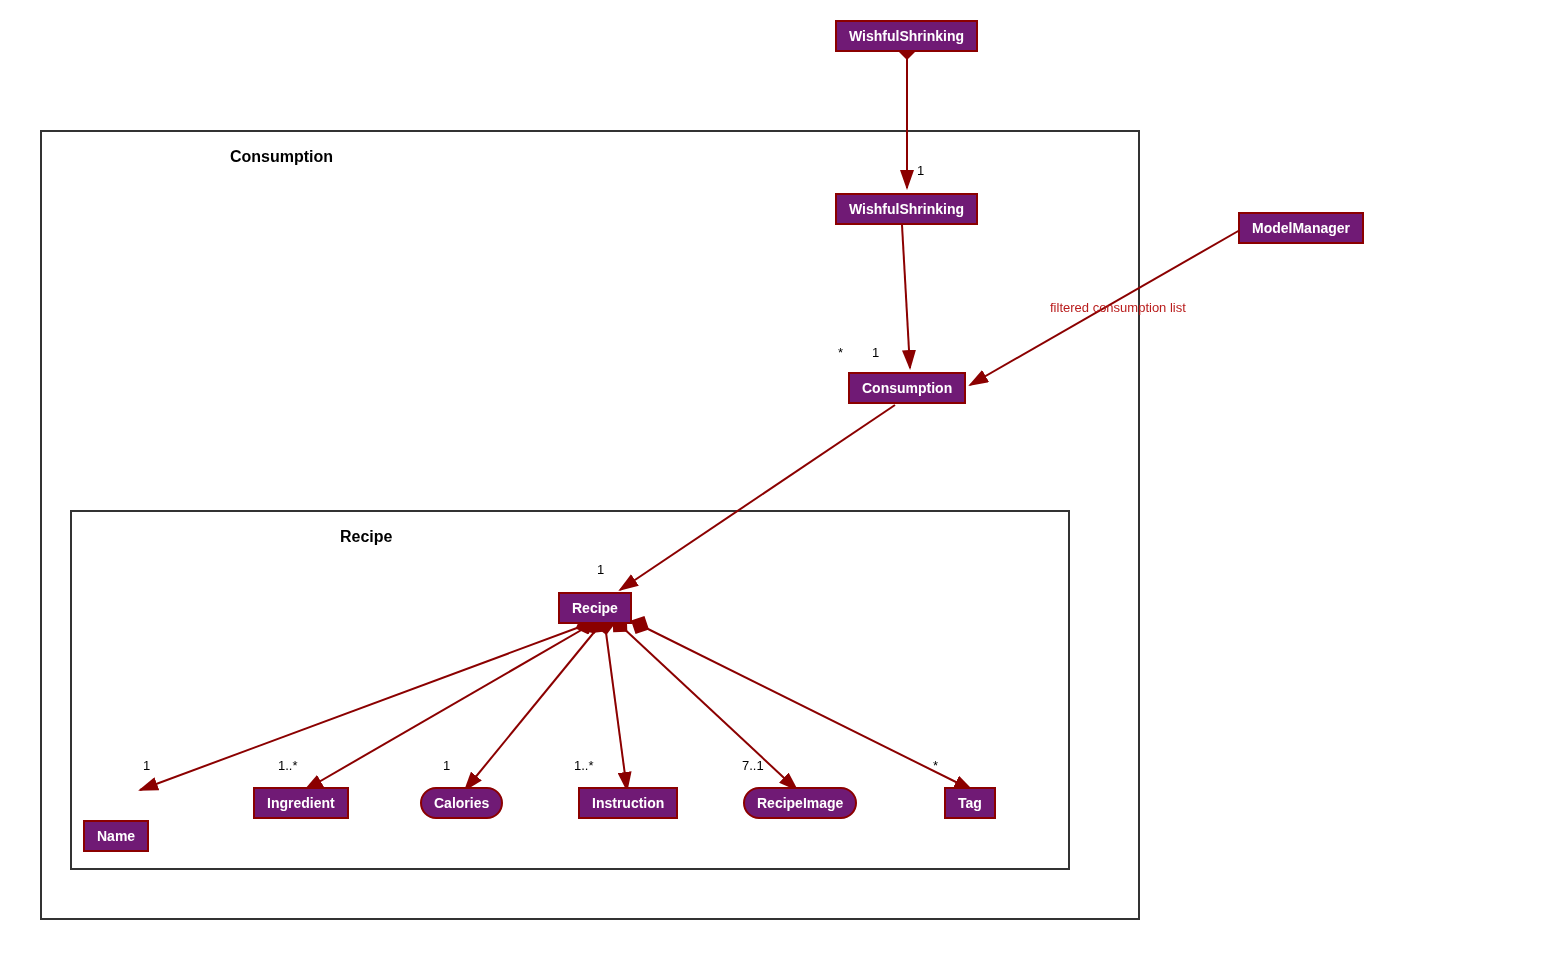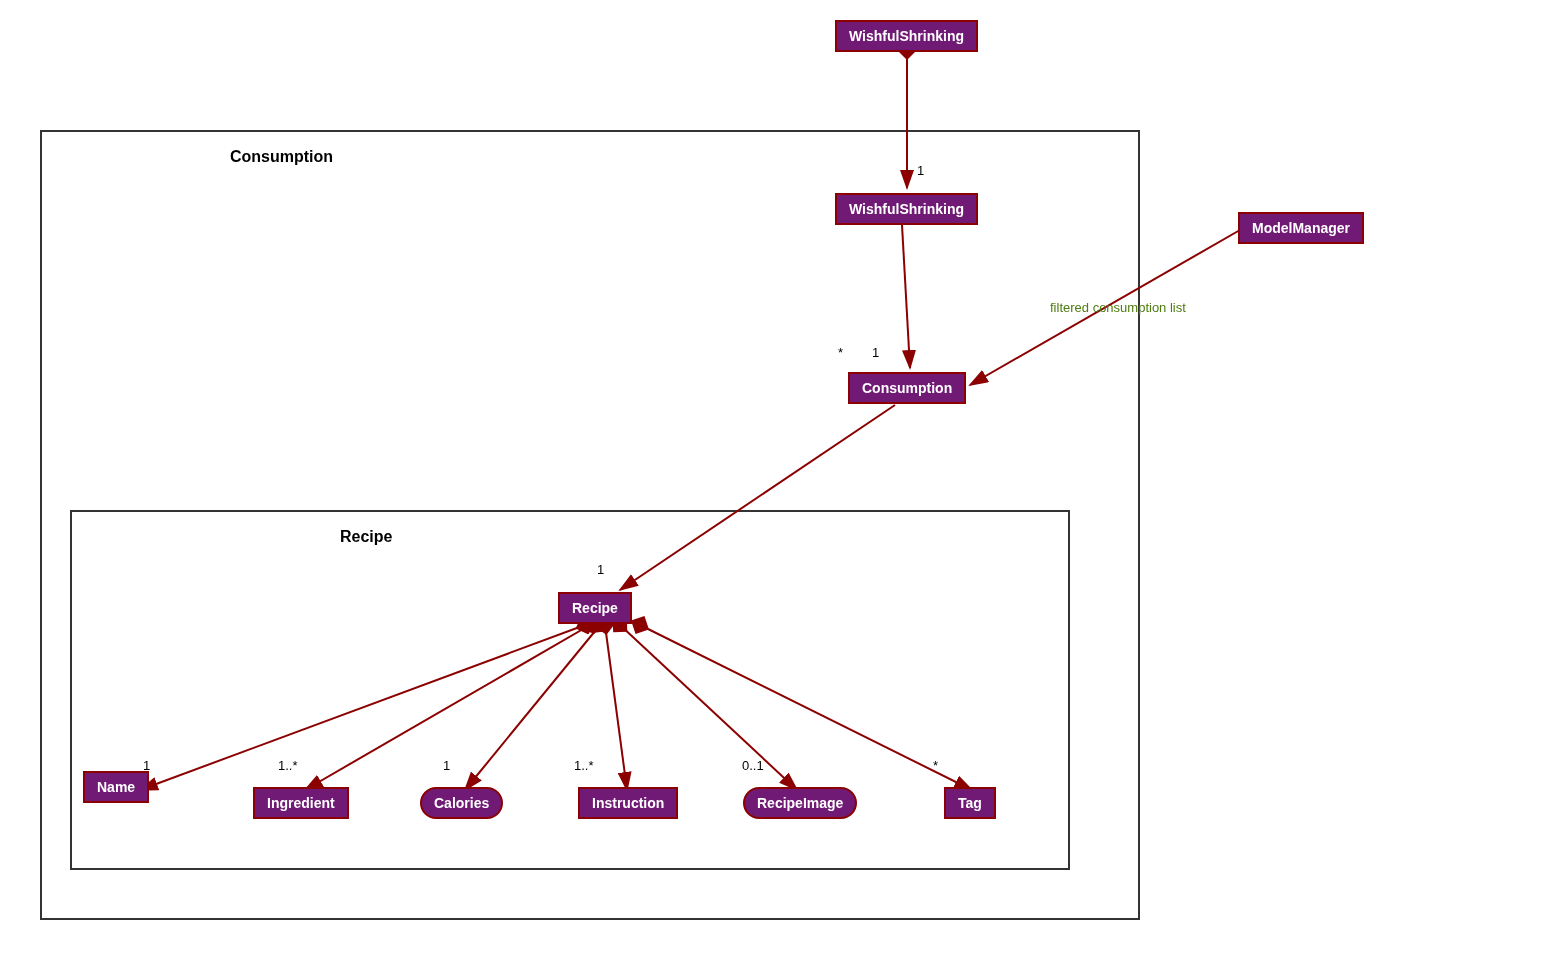--- a/index.html
+++ b/index.html
@@ -53,21 +53,21 @@
       position: absolute;
       font-size: 13px;
       color: #000;
       z-index: 15;
     }
 
     
     .rel-label {
       position: absolute;
       font-size: 13px;
-      color: #4d7c0f;
+      color: #b91c1c;
       z-index: 15;
     }
 
     svg.arrows {
       position: absolute;
       top: 0; left: 0;
       width: 1564px;
       height: 960px;
       z-index: 5;
       pointer-events: none;
@@ -130,21 +130,21 @@
   <div class="uml-node" style="left:835px; top:20px;">WishfulShrinking</div>
 
   <div class="uml-node" style="left:835px; top:193px;">WishfulShrinking</div>
 
   <div class="uml-node" style="left:848px; top:372px;">Consumption</div>
 
   <div class="uml-node" style="left:1238px; top:212px;">ModelManager</div>
 
   <div class="uml-node" style="left:558px; top:592px;">Recipe</div>
 
-  <div class="uml-node" style="left:83px; top:771px;">Name</div>
+  <div class="uml-node" style="left:83px; top:820px;">Name</div>
 
   <div class="uml-node" style="left:253px; top:787px;">Ingredient</div>
 
   <div class="uml-node" style="left:420px; top:787px;border-radius:16px;">Calories</div>
 
   <div class="uml-node" style="left:578px; top:787px;">Instruction</div>
 
   <div class="uml-node" style="left:743px; top:787px;border-radius:16px;">RecipeImage</div>
 
   <div class="uml-node" style="left:944px; top:787px;">Tag</div>
@@ -158,19 +158,19 @@
   <div class="mult-label" style="left:597px; top:562px;">1</div>
 
   <div class="mult-label" style="left:143px; top:758px;">1</div>
 
   <div class="mult-label" style="left:278px; top:758px;">1..*</div>
 
   <div class="mult-label" style="left:443px; top:758px;">1</div>
 
   <div class="mult-label" style="left:574px; top:758px;">1..*</div>
 
-  <div class="mult-label" style="left:742px; top:758px;">0..1</div>
+  <div class="mult-label" style="left:742px; top:758px;">7..1</div>
 
   <div class="mult-label" style="left:933px; top:758px;">*</div>
 
   <div class="rel-label" style="left:1050px; top:300px;">filtered consumption list</div>
 
 </div>
 
 </body></html>

